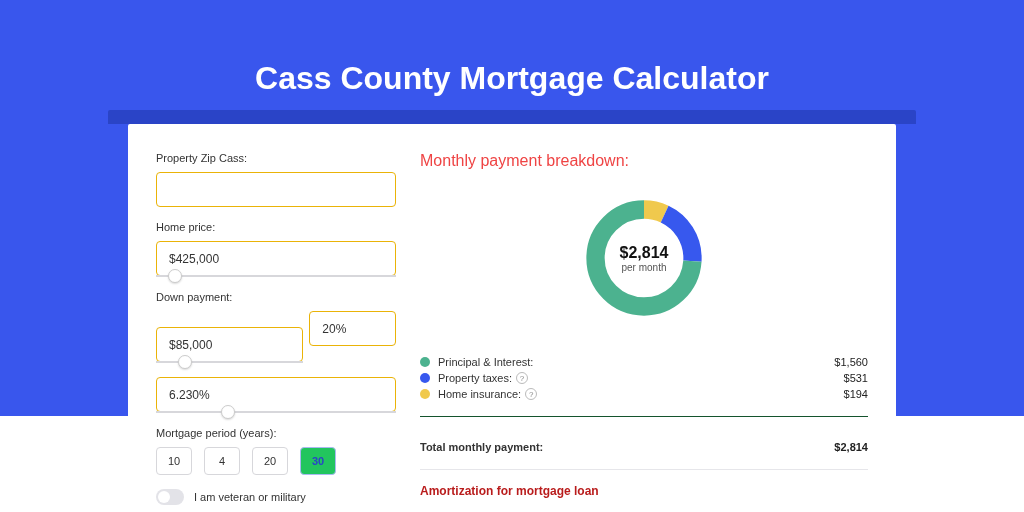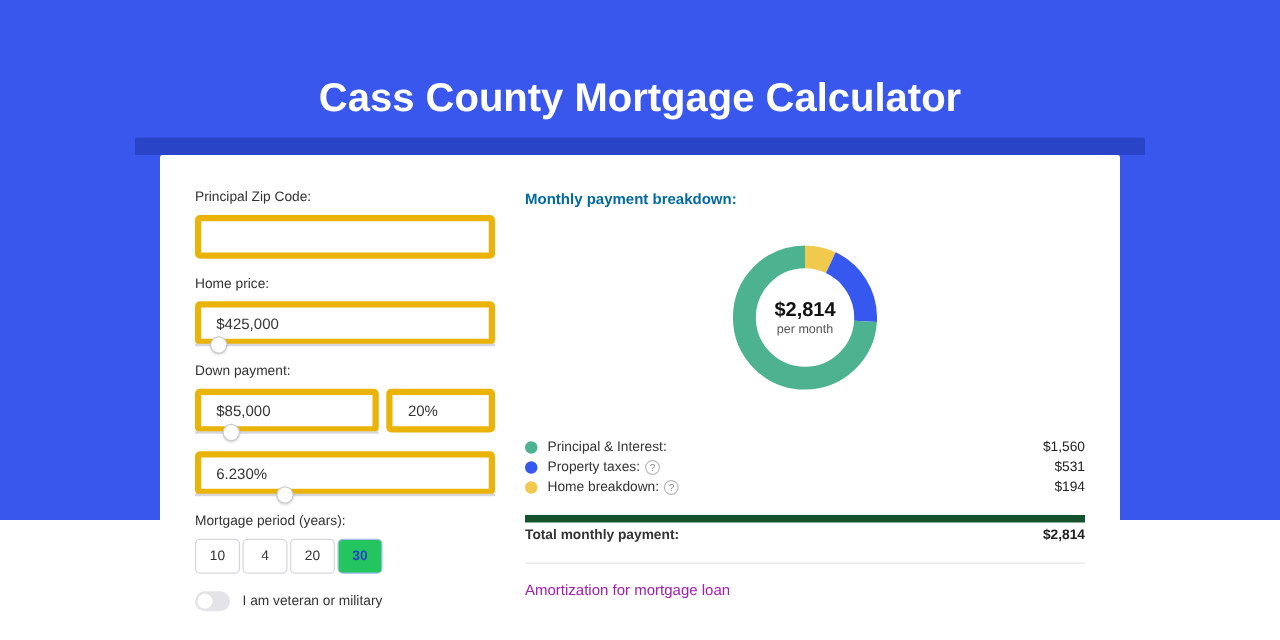--- a/index.html
+++ b/index.html
@@ -4,68 +4,68 @@
 <style>
   * { box-sizing: border-box; margin: 0; padding: 0; font-family: -apple-system, BlinkMacSystemFont, "Segoe UI", Arial, sans-serif; }
   html, body { width: 1024px; height: 512px; overflow: hidden; }
   .page { width: 1024px; height: 416px; background: #3956ed; position: relative; }
   .title { color: #fff; font-size: 32px; font-weight: 700; text-align: center; padding-top: 60px; }
   .bar { position: absolute; left: 108px; right: 108px; top: 110px; height: 14px; background: #2a44c7; border-radius: 2px 2px 0 0; }
   .card { position: absolute; left: 128px; right: 128px; top: 124px; bottom: 0; background: #fff; display: flex; gap: 24px; padding: 28px 28px 0 28px; border-radius: 2px 2px 0 0; }
   .left { flex: 0 0 240px; }
   .right { flex: 1; display: flex; flex-direction: column; gap: 16px; }
   .flabel { font-size: 11px; color: #333; margin-bottom: 8px; }
-  .input { width: 100%; height: 35px; border: 5px solid #eab308; border-radius: 4px; padding: 0 12px; font-size: 12px; color: #333; background: #fff; }
+  .input { width: 100%; height: 35px; border: 1px solid #eab308; border-radius: 4px; padding: 0 12px; font-size: 12px; color: #333; background: #fff; }
   .row2 { display: flex; gap: 6px; }
-  .row2 .inwrap:first-child { flex: 1.7; }
+  .row2 .inwrap:first-child { flex: 1.7; margin-top: 16px; }
   .row2 .inwrap:last-child { flex: 1; }
   .inwrap { position: relative; }
   .track { height: 2px; background: #d7d7db; margin-top: -1px; position: relative; width: 100%; }
   .thumb { position: absolute; top: -6px; width: 14px; height: 14px; background: #fff; border: 1px solid #ccc; border-radius: 50%; box-shadow: 0 1px 2px rgba(0,0,0,.15); }
   .group { margin-bottom: 14px; }
-  .periods { display: flex; gap: 0; }
+  .periods { display: flex; gap: 10px; }
   .pbtn { width: 36px; height: 28px; font-size: 11px; border: 1px solid #d7d7db; border-radius: 4px; background: #fff; color: #333; display: flex; align-items: center; justify-content: center; margin-right: 2px; }
   .pbtn.active { background: #22c55e; border-color: #a9b9f1; color: #2a44c7; font-weight: 700; }
   .vet { display: flex; align-items: center; gap: 10px; margin-top: 10px; }
   .toggle { width: 28px; height: 16px; background: #e3e3e8; border-radius: 10px; position: relative; }
   .toggle::after { content: ""; position: absolute; left: 2px; top: 2px; width: 12px; height: 12px; background: #fff; border-radius: 50%; }
   .vlabel { font-size: 11px; color: #333; }
 
-  .btitle { font-size: 12px; font-weight: 700; color: #0369a1; }
+  .btitle { font-size: 16px; font-weight: 400; color: #ef4444; }
   .donutwrap { display: flex; justify-content: center; padding: 8px 0 18px 0; }
   .donut { width: 128px; height: 128px; position: relative; }
   .donut svg { width: 128px; height: 128px; transform: rotate(-90deg); }
   .donut .center { position: absolute; inset: 0; display: flex; flex-direction: column; align-items: center; justify-content: center; }
   .donut .cval { font-size: 16px; font-weight: 700; color: #111; }
   .donut .csub { font-size: 10px; color: #555; }
 
   .rows { display: flex; flex-direction: column; gap: 4px; }
   .brow { display: flex; align-items: center; gap: 8px; }
   .dot { width: 10px; height: 10px; border-radius: 50%; }
   .blabel { font-size: 11px; color: #333; flex: 1; display: flex; align-items: center; gap: 4px; }
   .info { width: 12px; height: 12px; border: 1px solid #bbb; border-radius: 50%; display: inline-flex; align-items: center; justify-content: center; font-size: 8px; color: #888; }
   .bval { font-size: 11px; color: #222; }
-  .tot { border-top: 6px solid #14532d; padding-top: 4px; display: flex; }
+  .tot { border-top: 1px solid #14532d; padding-top: 24px; display: flex; }
   .tot .blabel { font-weight: 700; }
   .tot .bval { font-weight: 700; }
   .amort { border-top: 1px solid #e6e6ea; padding-top: 14px; }
-  .atitle { font-size: 12px; font-weight: 400; color: #a21caf; margin-bottom: 1px; }
+  .atitle { font-size: 12px; font-weight: 700; color: #b91c1c; margin-bottom: 1px; }
 </style>
 </head>
 <body>
 
 <div class="page">
   <h1 class="title">Cass County Mortgage Calculator</h1>
   <div class="bar"></div>
   <div class="card">
 
     <div class="left">
 
       <div class="group">
-        <div class="flabel">Principal Zip Code:</div>
+        <div class="flabel">Property Zip Cass:</div>
         <input class="input" value="" style="">
       </div>
 
       <div class="group">
         <div class="flabel">Home price:</div>
         <div class="inwrap">
           <input class="input" value="$425,000" style="">
           <div class="track">
             <div class="thumb" id="thumb-hp" style="left: calc(8% - 7px);"></div>
           </div>
@@ -142,21 +142,21 @@
             <div class="dot" style="background: rgb(55, 88, 238);"></div>
             <div class="blabel">
               <span>Property taxes:</span>
               <span class="info">?</span>
             </div>
             <div class="bval">$531</div>
           </div>
           <div class="brow">
             <div class="dot" style="background: rgb(240, 201, 77);"></div>
             <div class="blabel">
-              <span>Home breakdown:</span>
+              <span>Home insurance:</span>
               <span class="info">?</span>
             </div>
             <div class="bval">$194</div>
           </div>
         </div>
 
       <div class="tot">
         <div class="blabel">Total monthly payment:</div>
         <div class="bval">$2,814</div>
       </div>

